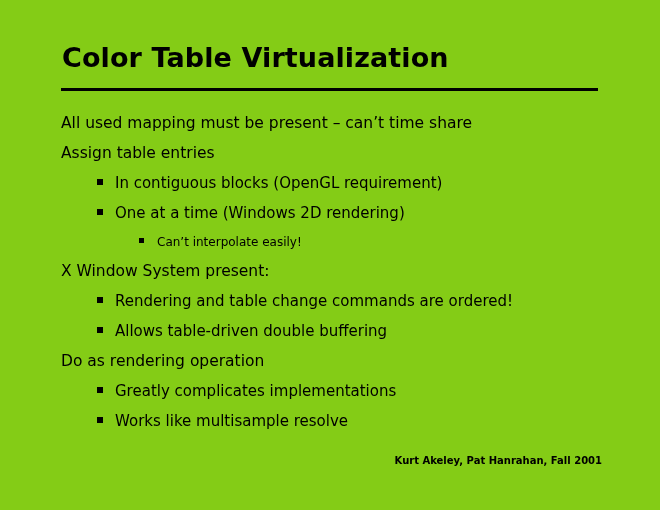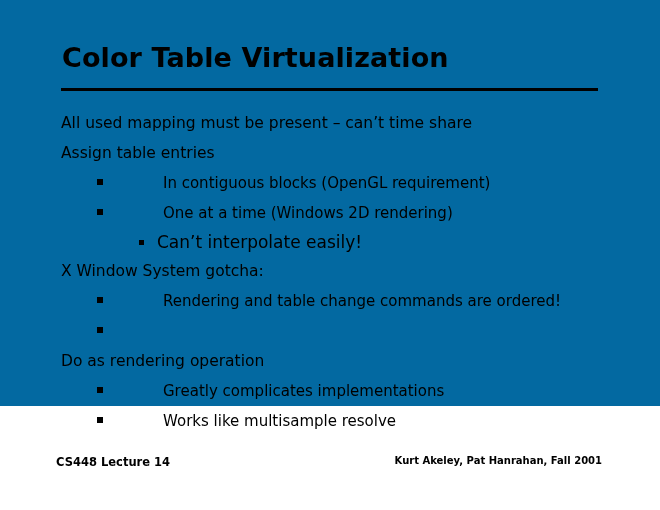--- a/index.html
+++ b/index.html
@@ -10,23 +10,23 @@
   body {
     width: 660px;
     height: 510px;
     font-family: "DejaVu Sans", sans-serif;
     color: #000000;
     overflow: hidden;
   }
   .slide {
     position: relative;
     width: 660px;
-    height: 406px;
+    height: 510px;
     box-sizing: border-box;
-    background: #0369a1;
+    background: #84cc16;
   }
   .slide-title {
     position: absolute;
     left: 62px;
     top: 42px;
     font-size: 27px;
     font-weight: bold;
     letter-spacing: 0.1px;
     color: #000000;
     white-space: nowrap;
@@ -54,25 +54,24 @@
     padding-left: 0px;
     font-size: 15.5px;
     line-height: 30px;
     white-space: nowrap;
   }
   .lvl2 {
     padding-left: 36px;
     font-size: 15px;
     line-height: 30px;
     white-space: nowrap;
-    gap: 48px;
   }
   .lvl3 {
     padding-left: 78px;
-    font-size: 17px;
+    font-size: 12px;
     line-height: 28px;
     white-space: nowrap;
   }
   .marker {
     display: inline-block;
     width: 18px;
     flex: 0 0 18px;
   }
   .sq2 {
     display: inline-block;
@@ -148,47 +147,47 @@
       <span class="marker"><span class="sq2"></span></span>
       <span class="txt">One at a time (Windows 2D rendering)</span>
     </div>
 
     <div class="bullet-row lvl3">
       <span class="marker"><span class="sq3"></span></span>
       <span class="txt">Can’t interpolate easily!</span>
     </div>
 
     <div class="bullet-row lvl1">
-      <span class="txt">X Window System gotcha:</span>
+      <span class="txt">X Window System present:</span>
     </div>
 
     <div class="bullet-row lvl2">
       <span class="marker"><span class="sq2"></span></span>
       <span class="txt">Rendering and table change commands are ordered!</span>
     </div>
 
     <div class="bullet-row lvl2">
       <span class="marker"><span class="sq2"></span></span>
+      <span class="txt">Allows table-driven double buffering</span>
     </div>
 
     <div class="bullet-row lvl1">
       <span class="txt">Do as rendering operation</span>
     </div>
 
     <div class="bullet-row lvl2">
       <span class="marker"><span class="sq2"></span></span>
       <span class="txt">Greatly complicates implementations</span>
     </div>
 
 
     <div class="bullet-row lvl2">
       <span class="marker"><span class="sq2"></span></span>
       <span class="txt">Works like multisample resolve</span>
     </div>
 
   </div>
 
   <div class="footer">
-    <div class="footer-left">CS448 Lecture 14</div>
     <div class="footer-right">Kurt Akeley, Pat Hanrahan, Fall 2001</div>
   </div>
 
 </div>
 
 </body></html>

